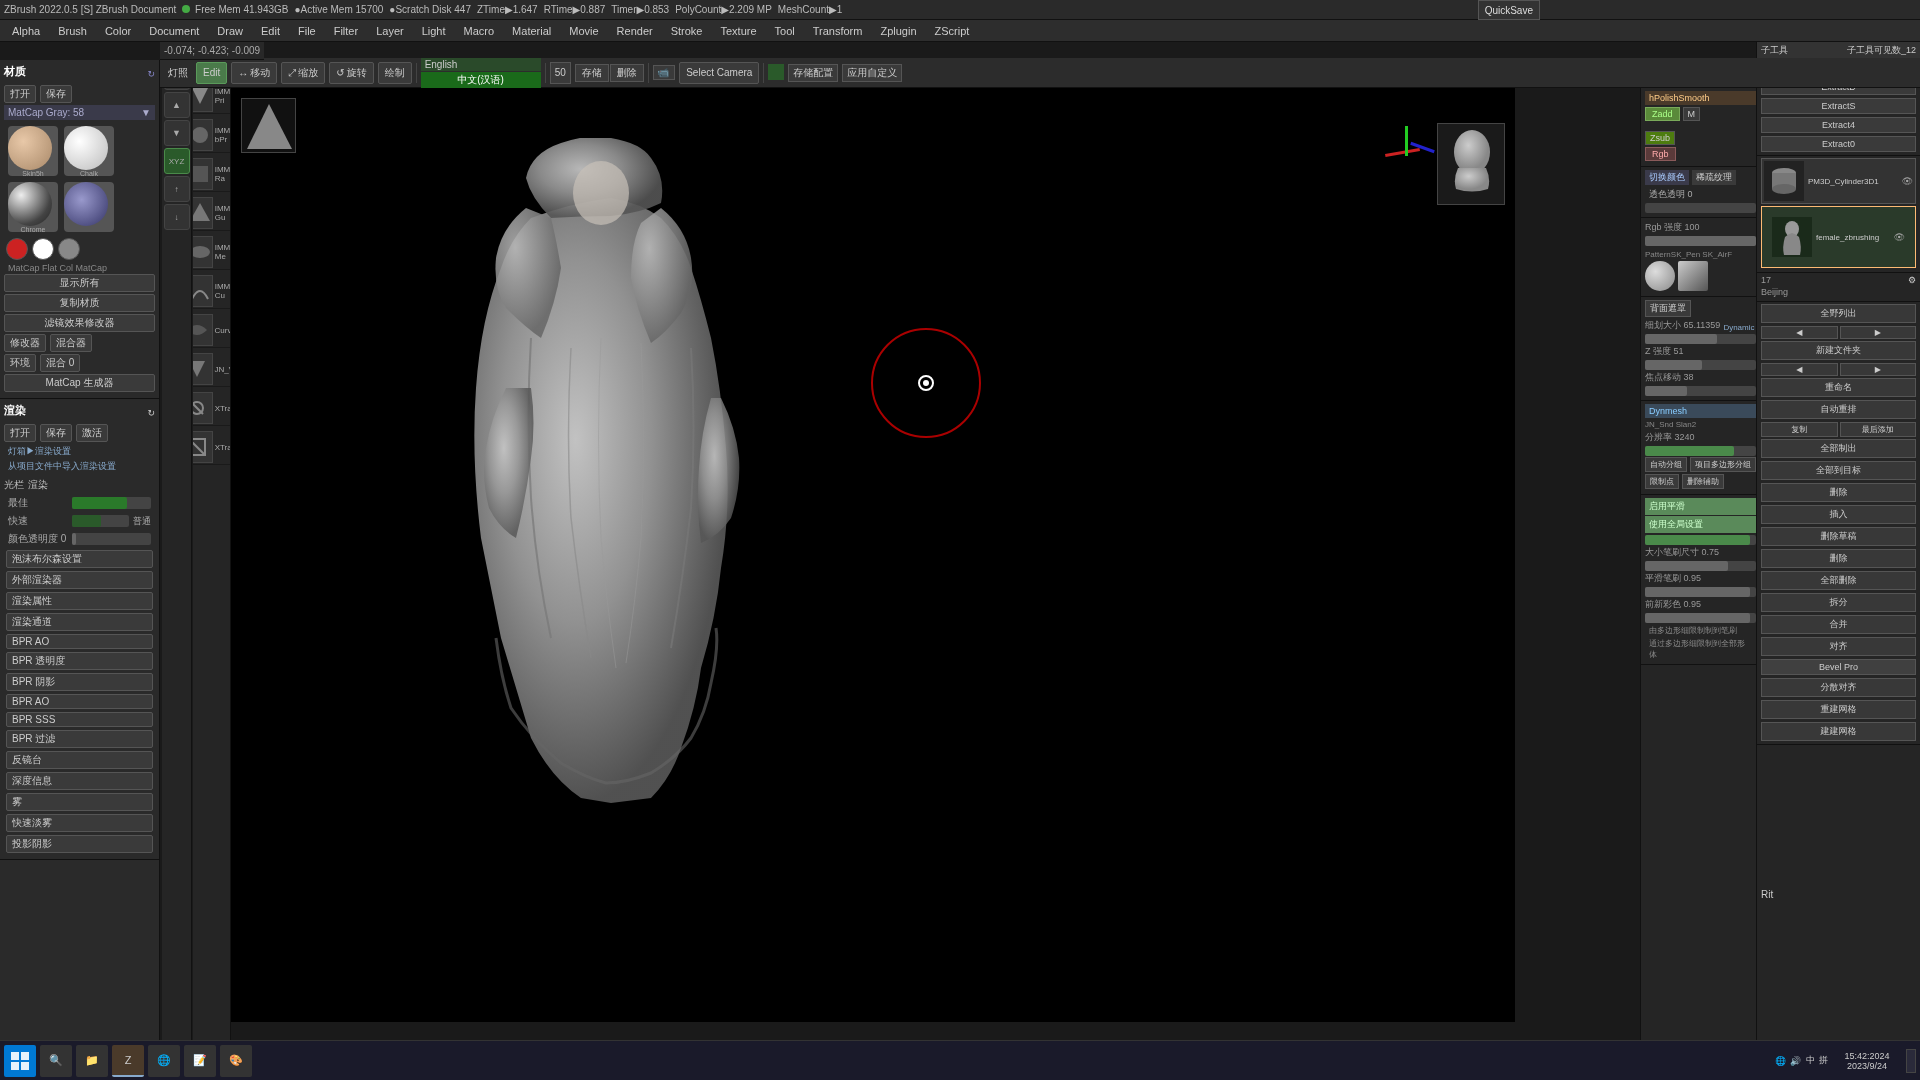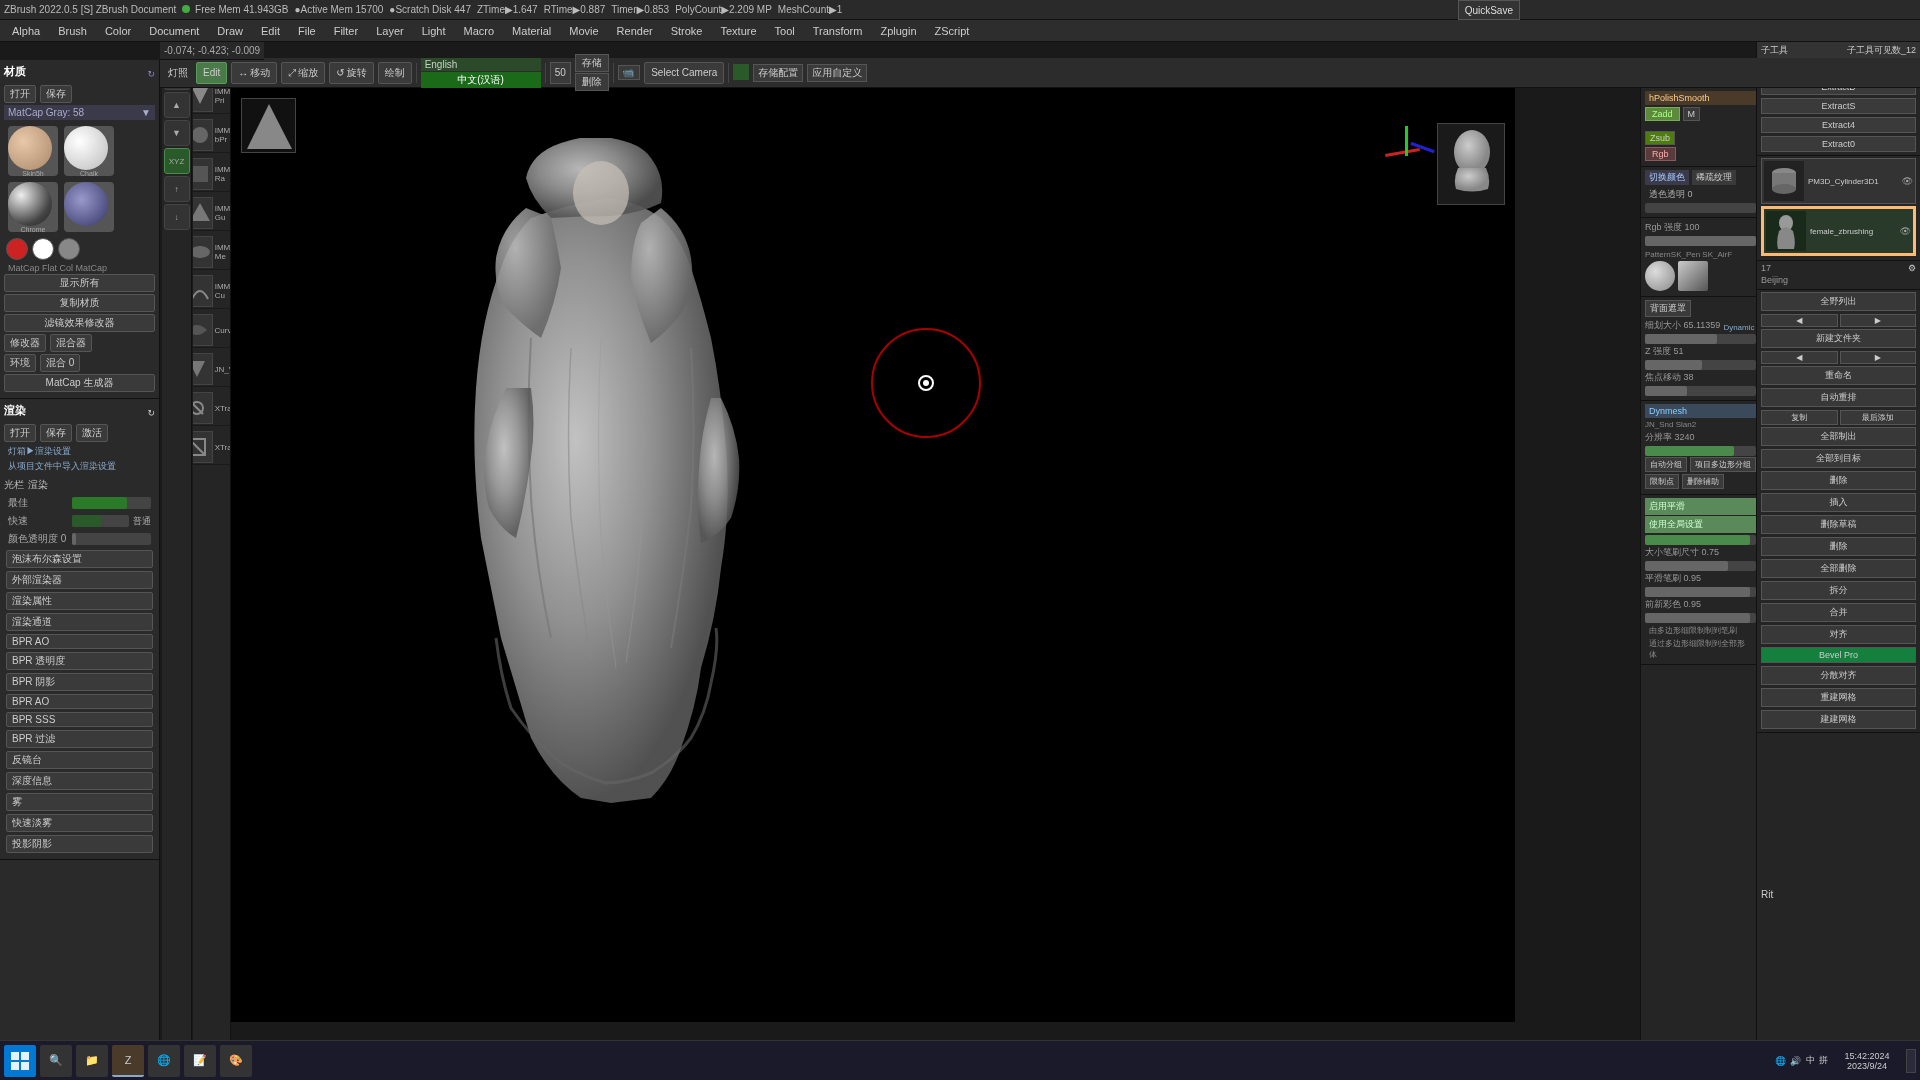--- a/index.html
+++ b/index.html
@@ -28,21 +28,21 @@
       font-size: 10px;
       color: #bbb;
       padding: 0 4px;
       gap: 6px;
       z-index: 100;
     }
     .dot-green { background: #4a4; }
 
     .quick-save-btn {
       position: absolute;
-      right: 400px;
+      right: 380px;
       top: 0;
       background: #333;
       border: 1px solid #555;
       color: #ddd;
       font-size: 10px;
       padding: 1px 6px;
       cursor: pointer;
       height: 20px;
     }
 
@@ -408,21 +408,21 @@
       width: 100%;
       background: #383838;
       border: 1px solid #555;
       color: #ccc;
       font-size: 9px;
       padding: 2px;
       cursor: pointer;
       margin-bottom: 1px;
       text-align: center;
     }
-    .st-full-btn.highlight { background: #15803d; }
+    .st-full-btn.highlight { background: #404040; }
     .big-ball {
       width: 50px; height: 50px;
       border-radius: 50%;
       background: radial-gradient(circle at 35% 35%, #ff6666, #cc0000, #440000);
       display: inline-block;
     }
     .small-ball-w {
       width: 28px; height: 28px;
       border-radius: 50%;
       background: radial-gradient(circle at 35% 35%, #fff, #ccc, #888);
@@ -764,21 +764,21 @@
     <div style="font-size:10px;color:#ccc;background:#2a4a2a;padding:1px 4px;cursor:pointer;">English</div>
     <div style="font-size:10px;color:#ccc;">
       <div style="position:relative;width:120px;">
         <div style="background:#1a6a1a;height:16px;width:100%;"></div>
         <div style="position:absolute;top:0;left:0;right:0;bottom:0;display:flex;align-items:center;justify-content:center;font-size:10px;color:#fff;">中文(汉语)</div>
       </div>
     </div>
   </div>
   <div class="separator"></div>
   <div style="font-size:10px;color:#ccc;background:#3a3a3a;border:1px solid #555;padding:1px 4px;height:22px;display:flex;align-items:center;cursor:pointer;">50</div>
-  <div style="display:flex;flex-direction:column;gap:1px;">
+  <div style="display:flex;flex-direction:row;gap:1px;">
     <div style="font-size:10px;color:#ccc;background:#3a3a3a;border:1px solid #555;padding:1px 6px;cursor:pointer;">存储</div>
     <div style="font-size:10px;color:#ccc;background:#3a3a3a;border:1px solid #555;padding:1px 6px;cursor:pointer;">删除</div>
   </div>
   <div class="separator"></div>
   <div style="font-size:10px;color:#ccc;background:#3a3a3a;border:1px solid #555;padding:1px 4px;cursor:pointer;">📹</div>
   <div class="tool-btn">Select Camera</div>
   <div class="separator"></div>
   <div style="display:flex;gap:4px;">
     <div style="width:16px;height:16px;background:#2a5a2a;cursor:pointer;"></div>
     <div style="font-size:10px;color:#ccc;background:#3a3a3a;border:1px solid #555;padding:1px 4px;cursor:pointer;">存储配置</div>
@@ -1012,21 +1012,21 @@
         <svg width="36" height="36" viewBox="0 0 36 36">
           <ellipse cx="18" cy="10" rx="12" ry="5" fill="#888"></ellipse>
           <rect x="6" y="10" width="24" height="16" fill="#777"></rect>
           <ellipse cx="18" cy="26" rx="12" ry="5" fill="#666"></ellipse>
         </svg>
       </div>
       <span style="font-size:8px;color:#ccc;">PM3D_Cylinder3D1</span>
       <span style="margin-left:auto;font-size:9px;color:#aaa;cursor:pointer;">👁</span>
     </div>
 
-    <div style="display:flex;align-items:center;gap:4px;padding:2px;background:#2a3a2a;border:3px solid #fdba74;margin-bottom:2px;cursor:pointer;">
+    <div style="display:flex;align-items:center;gap:4px;padding:10px;background:#2a3a2a;border:1px solid #fdba74;margin-bottom:2px;cursor:pointer;">
       <div style="width:40px;height:40px;background:#1a2a1a;display:flex;align-items:center;justify-content:center;">
         <svg width="36" height="36" viewBox="0 0 36 36">
           <ellipse cx="18" cy="10" rx="7" ry="8" fill="#999"></ellipse>
           <path d="M11 18 Q8 28 10 36 L26 36 Q28 28 25 18 Q22 15 18 14 Q14 15 11 18Z" fill="#888"></path>
         </svg>
       </div>
       <span style="font-size:8px;color:#ccc;">female_zbrushing</span>
       <span style="margin-left:auto;font-size:9px;color:#aaa;cursor:pointer;">👁</span>
     </div>
   </div>

